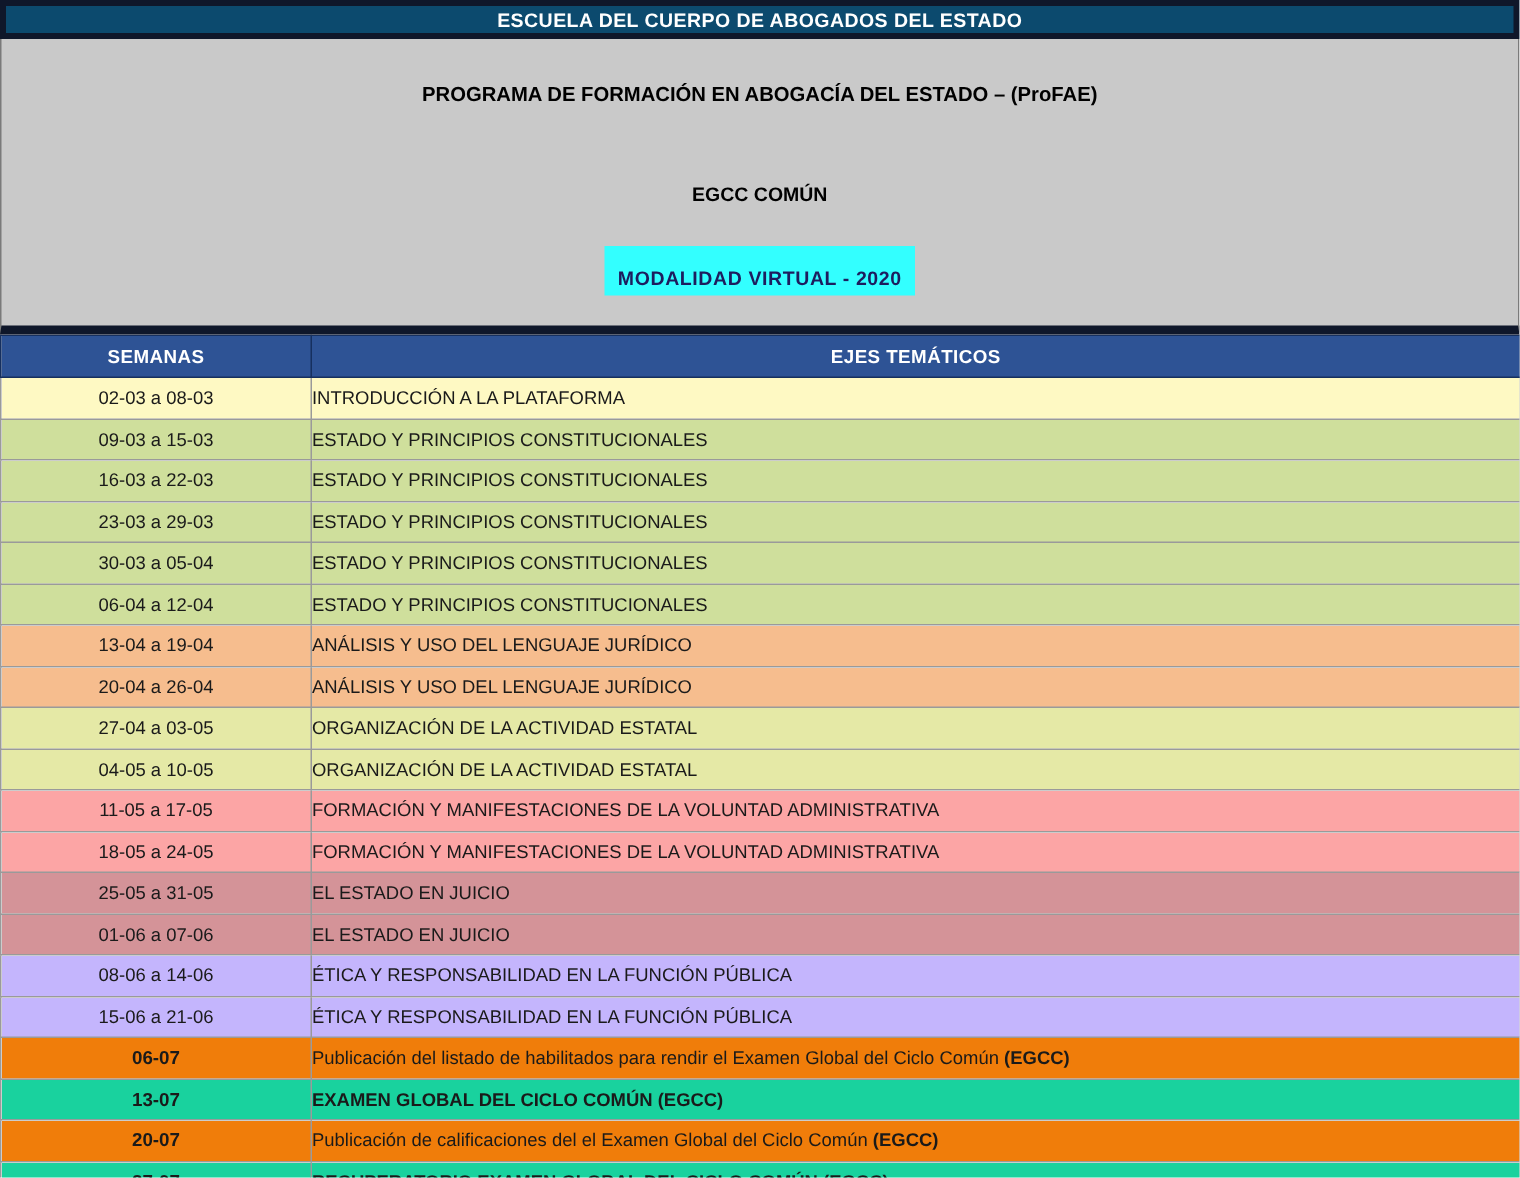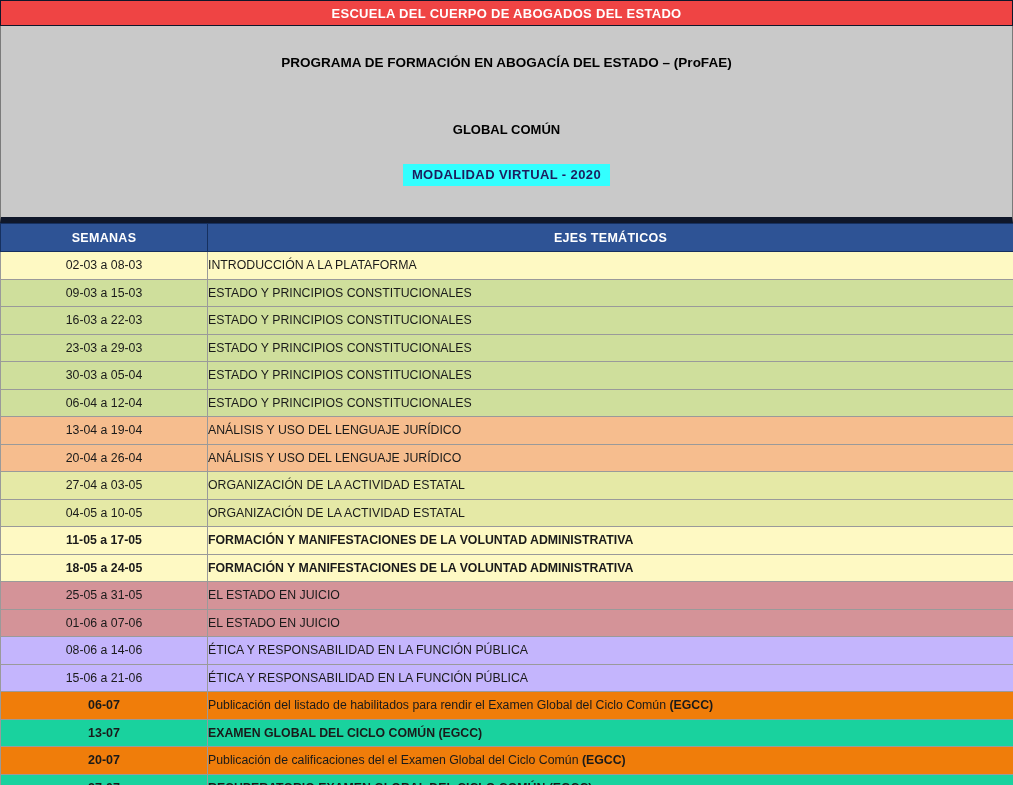--- a/index.html
+++ b/index.html
@@ -16,22 +16,22 @@
   .sheet {
     width: 1013px;
     height: 785px;
     position: relative;
     box-sizing: border-box;
     background: #ffffff;
   }
   
   .banner {
     height: 26px;
-    background: #ef4444;
-    border: 1px solid #0f172a;
+    background: #0c4a6e;
+    border: 4px solid #0f172a;
     box-sizing: border-box;
     display: flex;
     align-items: center;
     justify-content: center;
   }
   .banner-text {
     color: #ffffff;
     font-size: 13px;
     font-weight: bold;
     letter-spacing: 0.3px;
@@ -68,21 +68,21 @@
     width: 100%;
     position: absolute;
     left: 0;
   }
   .hdr-mod {
     display: inline-block;
     background: #33ffff;
     color: #1d1d5e;
     font-size: 13px;
     font-weight: bold;
-    padding: 3px 9px 4px 9px;
+    padding: 14px 9px 4px 9px;
     letter-spacing: 0.4px;
   }
   
   table.schedule {
     width: 1013px;
     border-collapse: collapse;
     table-layout: fixed;
   }
   table.schedule col.c-week { width: 207px; }
   table.schedule col.c-topic { width: 806px; }
@@ -111,21 +111,21 @@
   }
   td.topic {
     text-align: left;
     padding-left: 7px;
   }
   
   .th-intro   td { background: #fef9c3; }
   .th-green   td { background: #cfdf9c; margin-top: 12px; }
   .th-orange  td { background: #f6bd8e; }
   .th-yellow  td { background: #e5e9a6; }
-  .th-purple  td { background: #fef9c3; font-weight: bold; }
+  .th-purple  td { background: #fca5a5; }
   .th-rose    td { background: #d49398; }
   .th-olive   td { background: #c4b5fd; }
   .th-strong-orange td {
     background: #f07d0a;
     font-weight: bold;
   }
   .th-strong-orange td.topic { font-weight: normal; }
   .th-teal td {
     background: #19d29e;
     font-weight: bold;
@@ -138,21 +138,21 @@
 <body>
 
 <div class="sheet">
 
   <div class="banner">
     <span class="banner-text">ESCUELA DEL CUERPO DE ABOGADOS DEL ESTADO</span>
   </div>
 
   <div class="header-block">
     <div class="hdr-line hdr-program">PROGRAMA DE FORMACIÓN EN ABOGACÍA DEL ESTADO –  (ProFAE)</div>
-    <div class="hdr-line hdr-cycle">GLOBAL COMÚN</div>
+    <div class="hdr-line hdr-cycle">EGCC COMÚN</div>
     <div class="hdr-mod-wrap">
       <span class="hdr-mod">MODALIDAD VIRTUAL   -   2020</span>
     </div>
   </div>
 
   <table class="schedule">
     <colgroup>
       <col class="c-week">
       <col class="c-topic">
     </colgroup>

